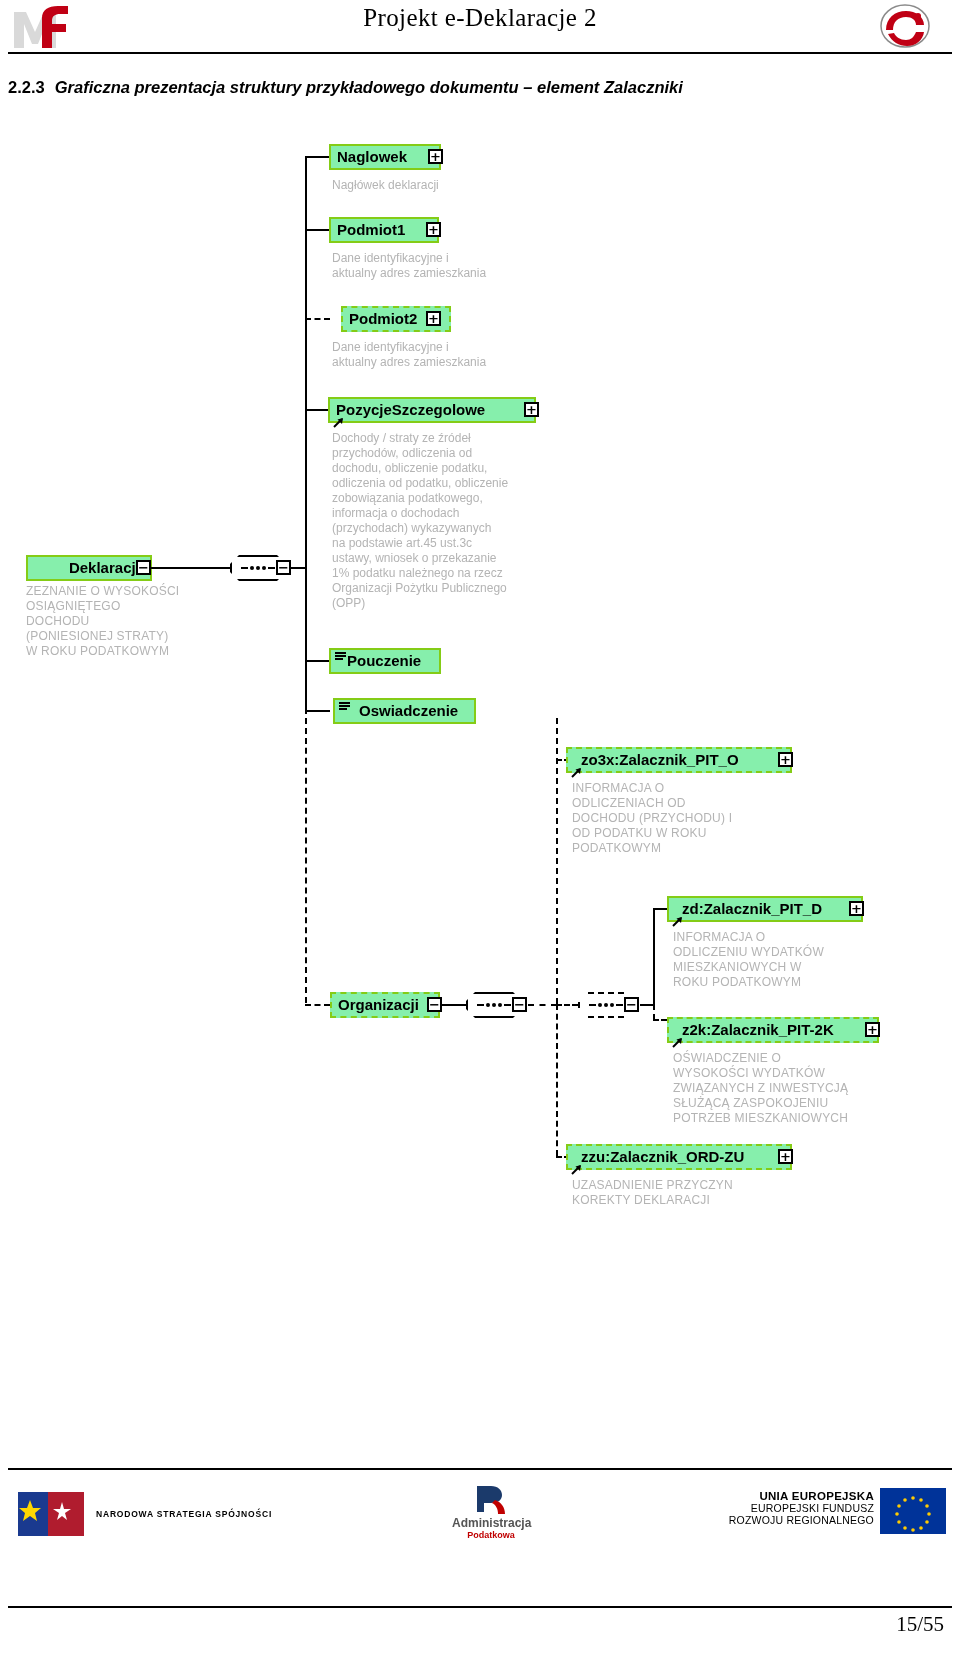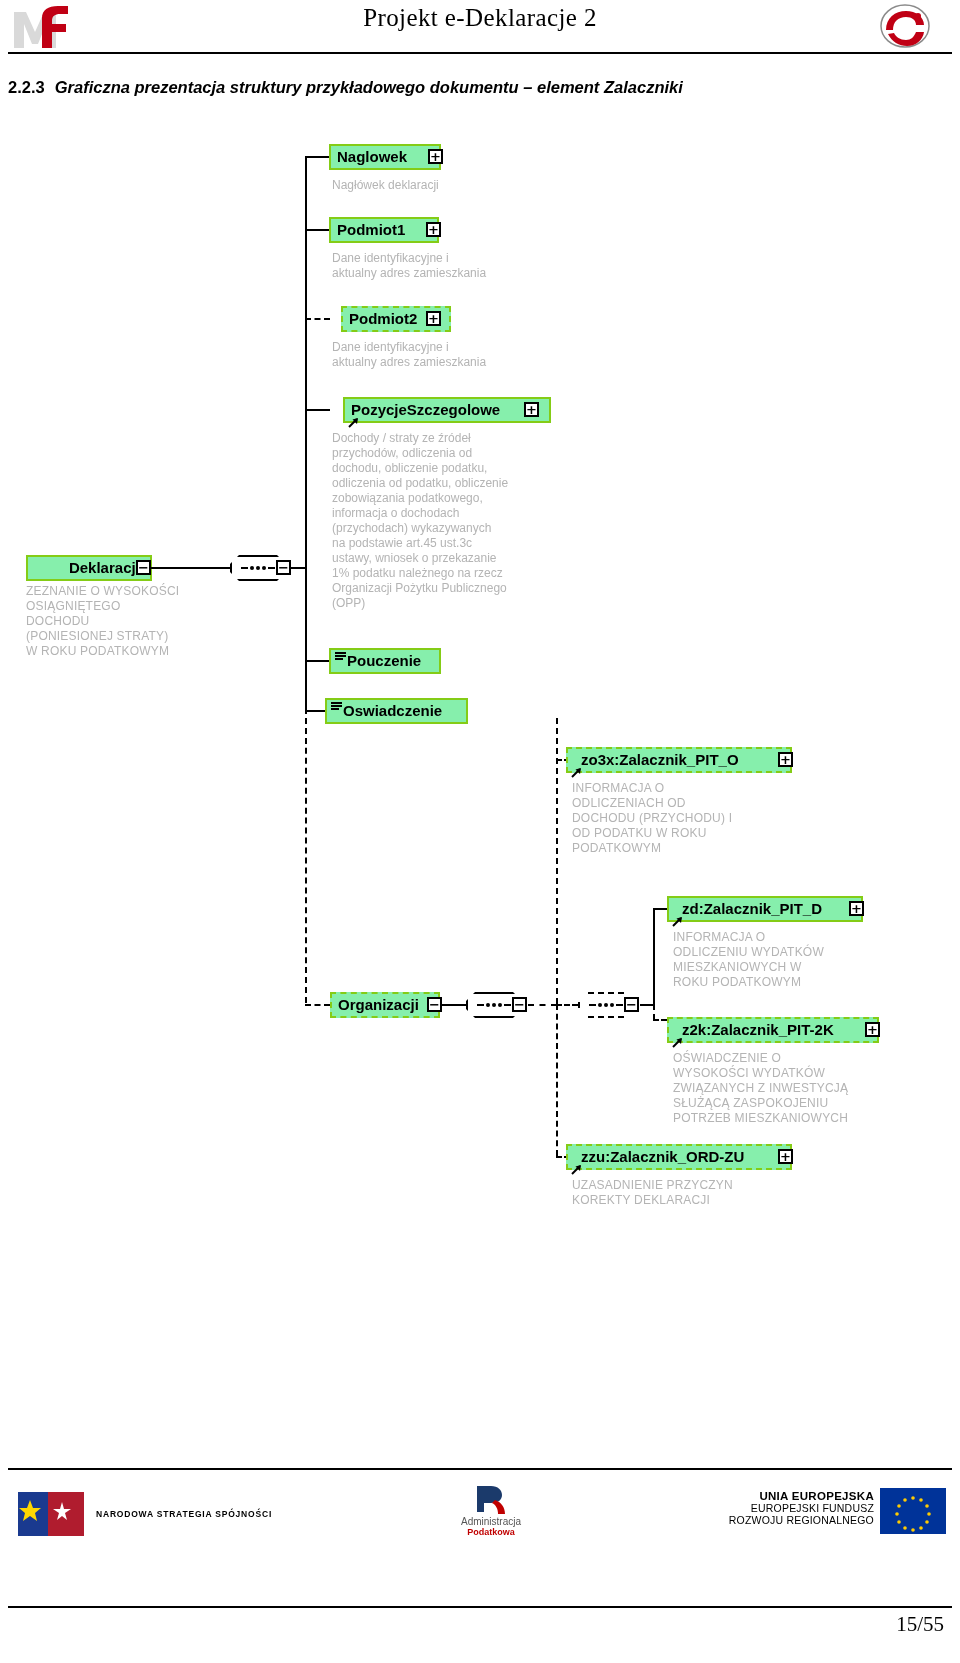--- a/index.html
+++ b/index.html
@@ -94,21 +94,21 @@
 
   
   #footer-rule-top{position:absolute;left:8px;top:1468px;width:944px;height:0;border-top:2px solid #000;}
   #footer-rule-bottom{position:absolute;left:8px;top:1606px;width:944px;height:0;border-top:2px solid #000;}
   #footer{position:absolute;left:0;top:1472px;width:960px;height:130px;}
   #eu-star-logo{position:absolute;left:14px;top:16px;width:74px;height:52px;}
   #ig-text{position:absolute;left:96px;top:22px;}
   #ig-title{font-size:19px;font-weight:bold;letter-spacing:.6px;}
   #ig-sub{font-size:8.5px;font-weight:bold;letter-spacing:.8px;margin-top:15px;}
   #admin-logo{position:absolute;left:452px;top:10px;width:78px;height:62px;text-align:center;}
-  #admin-text1{font-size:10px;font-weight:normal;color:#555;}
+  #admin-text1{font-size:12px;font-weight:bold;color:#555;}
   #admin-text2{font-size:9px;font-weight:bold;color:#c00000;}
   #ue-block{position:absolute;right:86px;top:18px;text-align:right;}
   #ue-l1{font-size:11.5px;font-weight:bold;letter-spacing:.3px;}
   #ue-l2{font-size:10.5px;letter-spacing:.2px;}
   #ue-l3{font-size:10.5px;letter-spacing:.2px;}
   #ue-flag{position:absolute;right:14px;top:16px;width:66px;height:46px;background:#003399;}
   #page-number{position:absolute;right:16px;top:1612px;
     font-family:"Liberation Serif", serif;font-size:21px;}
 </style>
 </head>
@@ -194,21 +194,21 @@
   <div class="nshadow" style="left:333px;top:195px;width:110px;height:26px;"></div>
   <div class="node dashed" style="left:329px;top:188px;width:110px;margin-left:12px;">
     <span class="node-label">Podmiot2</span>
   </div>
   <div class="tog" style="left:426px;top:193px;">+</div>
   <div class="desc" style="left:332px;top:222px;width:215px;">Dane identyfikacyjne i
 aktualny adres zamieszkania</div>
 
   <div class="ln h" style="left:305px;top:291px;width:25px;"></div>
   <div class="nshadow" style="left:333px;top:286px;width:208px;height:26px;"></div>
-  <div class="node" style="left:343px;top:279px;width:208px;">
+  <div class="node" style="left:328px;top:279px;width:208px;">
     <span class="ref-arrow" style="left:3px;top:13px;">
       <svg viewBox="0 0 11 11" width="11" height="11">
         <path d="M1 10 L9 2" stroke="#000" stroke-width="2" fill="none"></path>
         <path d="M10 1 L4.5 2.5 L9 7 Z" fill="#000"></path>
       </svg>
     </span>
     <span class="node-label">PozycjeSzczegolowe</span>
   </div>
   <div class="tog" style="left:524px;top:284px;">+</div>
   <div class="desc" style="left:332px;top:313px;width:225px;">Dochody / straty ze źródeł
@@ -230,21 +230,21 @@
     <span class="lines-glyph">
       <i></i>
         <i></i>
         <i></i>
     </span>
     <span class="node-label">Pouczenie</span>
   </div>
 
   <div class="ln h" style="left:305px;top:592px;width:25px;"></div>
   <div class="nshadow" style="left:333px;top:587px;width:143px;height:26px;"></div>
-  <div class="node" style="left:325px;top:580px;width:143px;padding-left:16px;">
+  <div class="node" style="left:333px;top:580px;width:143px;padding-left:24px;">
     <span class="lines-glyph">
       <i></i>
         <i></i>
         <i></i>
     </span>
     <span class="node-label">Oswiadczenie</span>
   </div>
 
   <div class="dln h" style="left:305px;top:886px;width:25px;"></div>
   <div class="nshadow" style="left:334px;top:881px;width:110px;height:26px;"></div>

